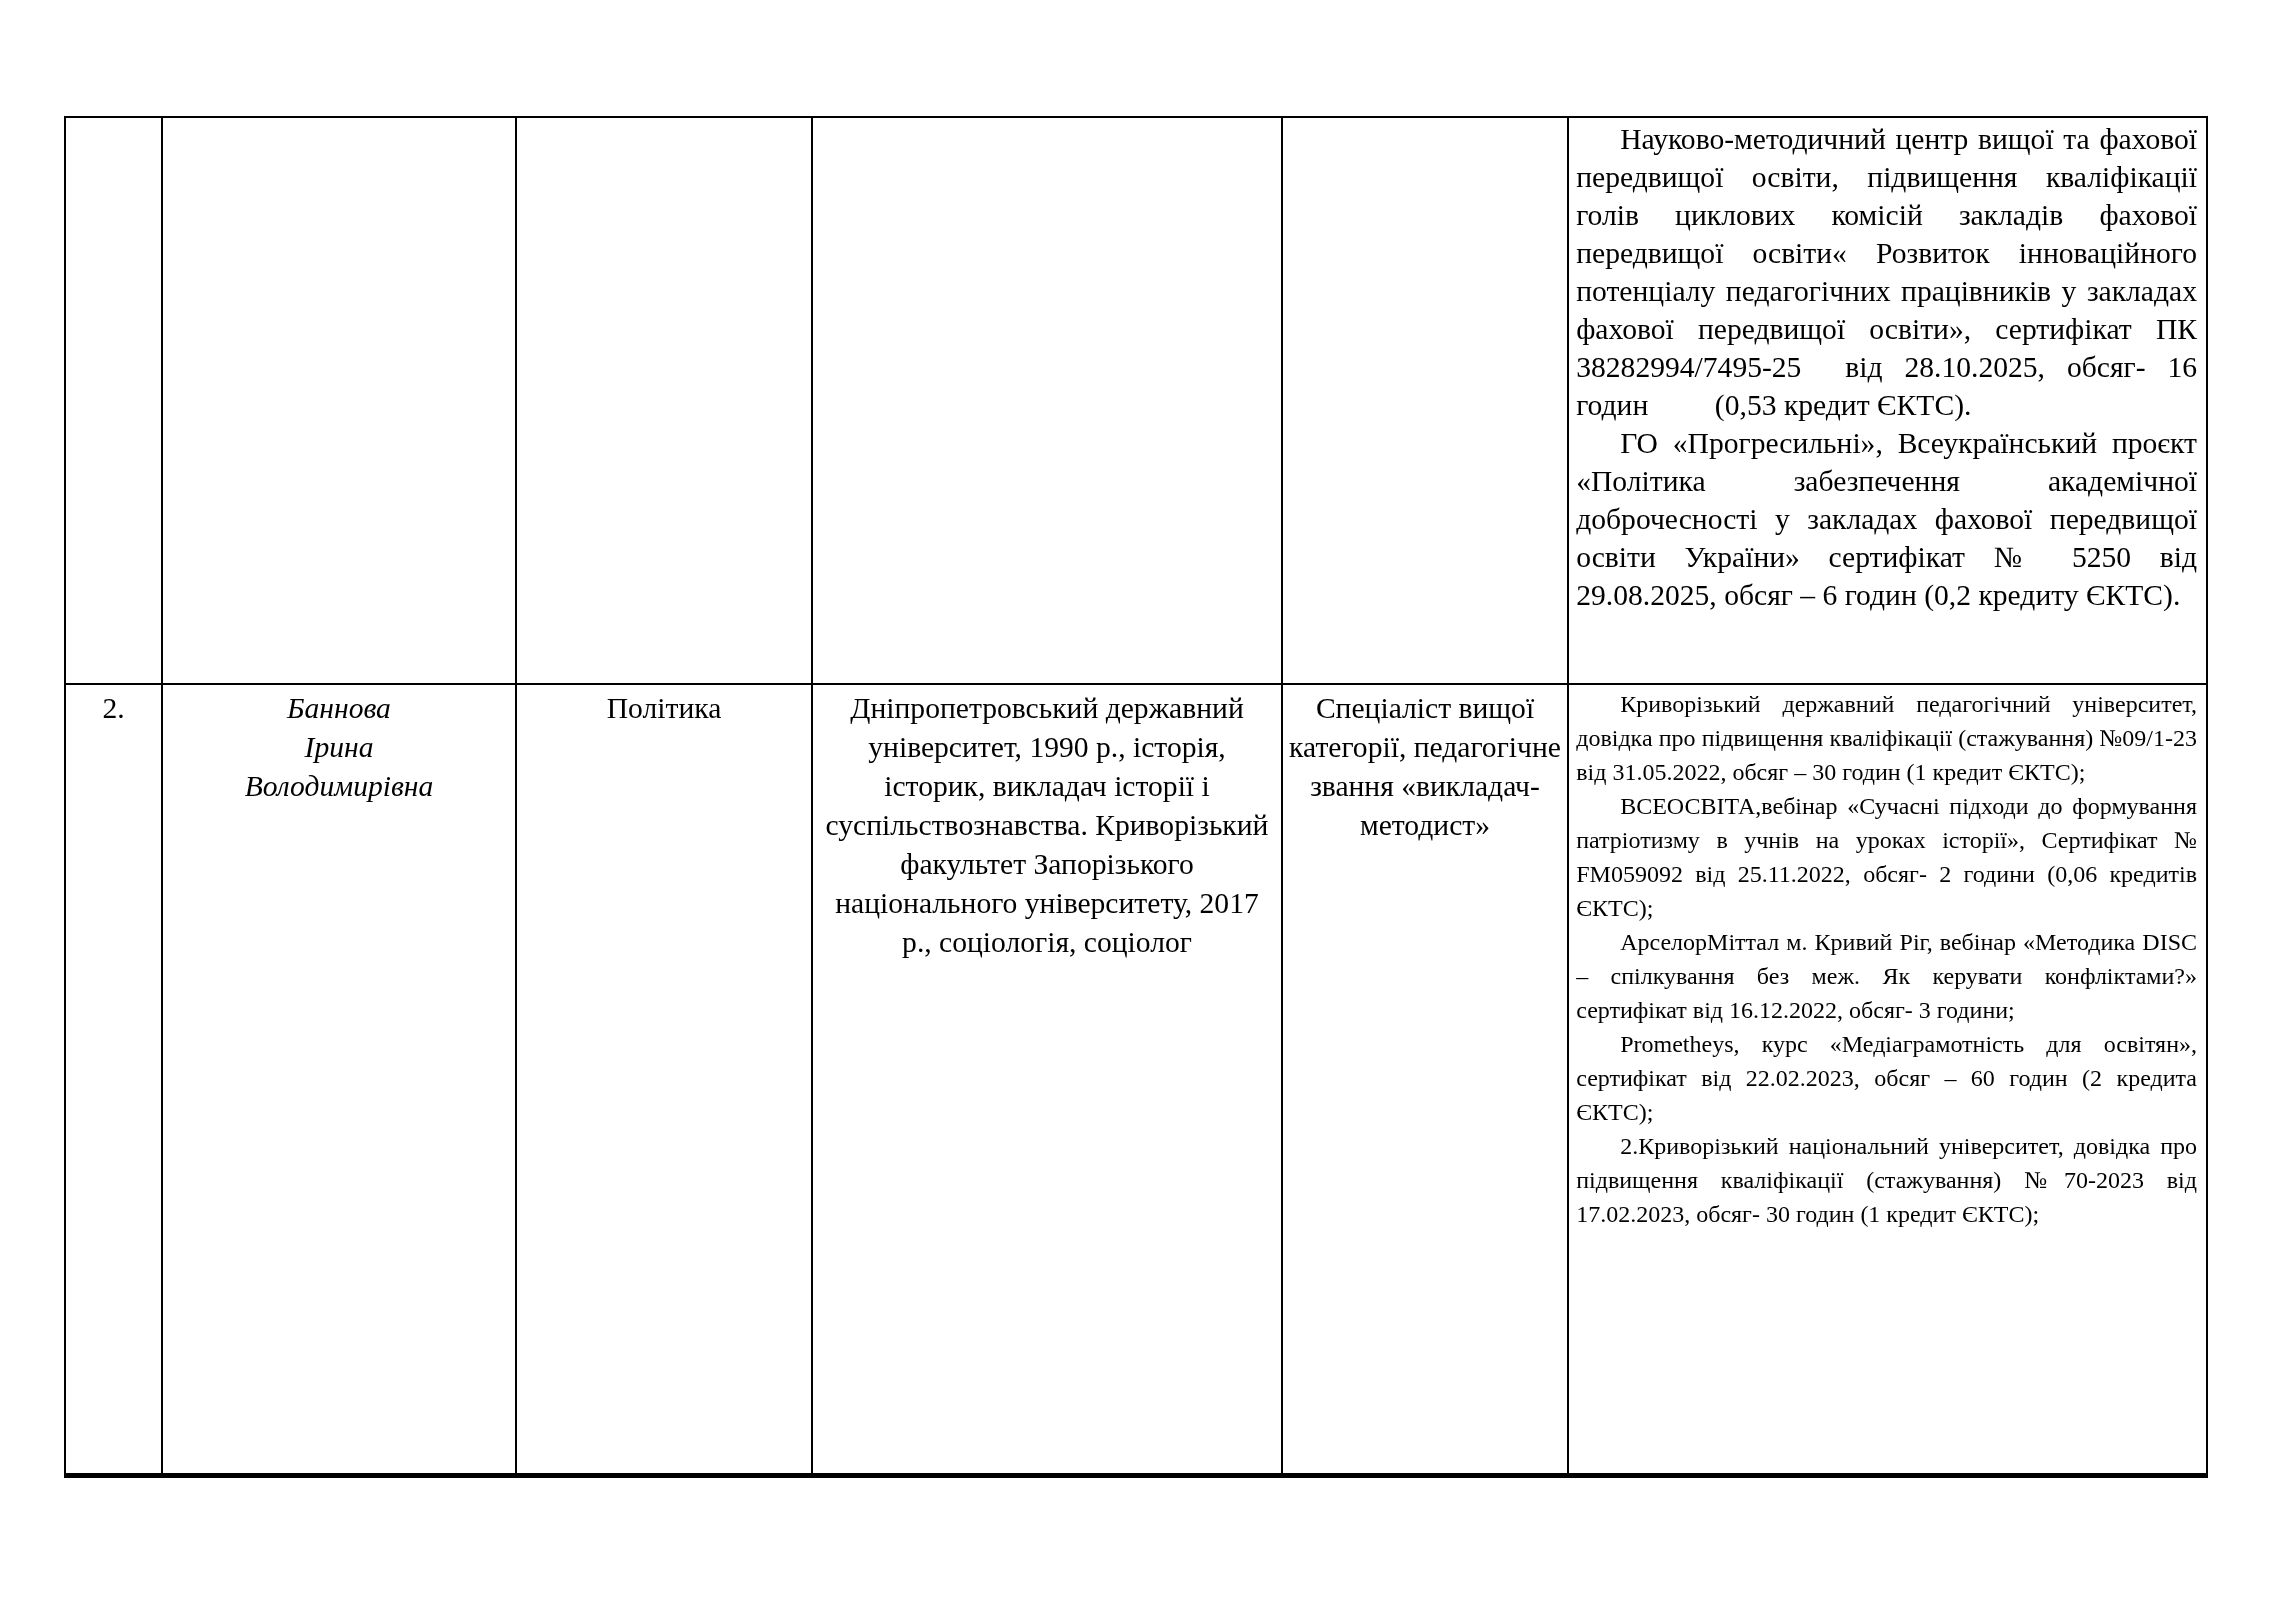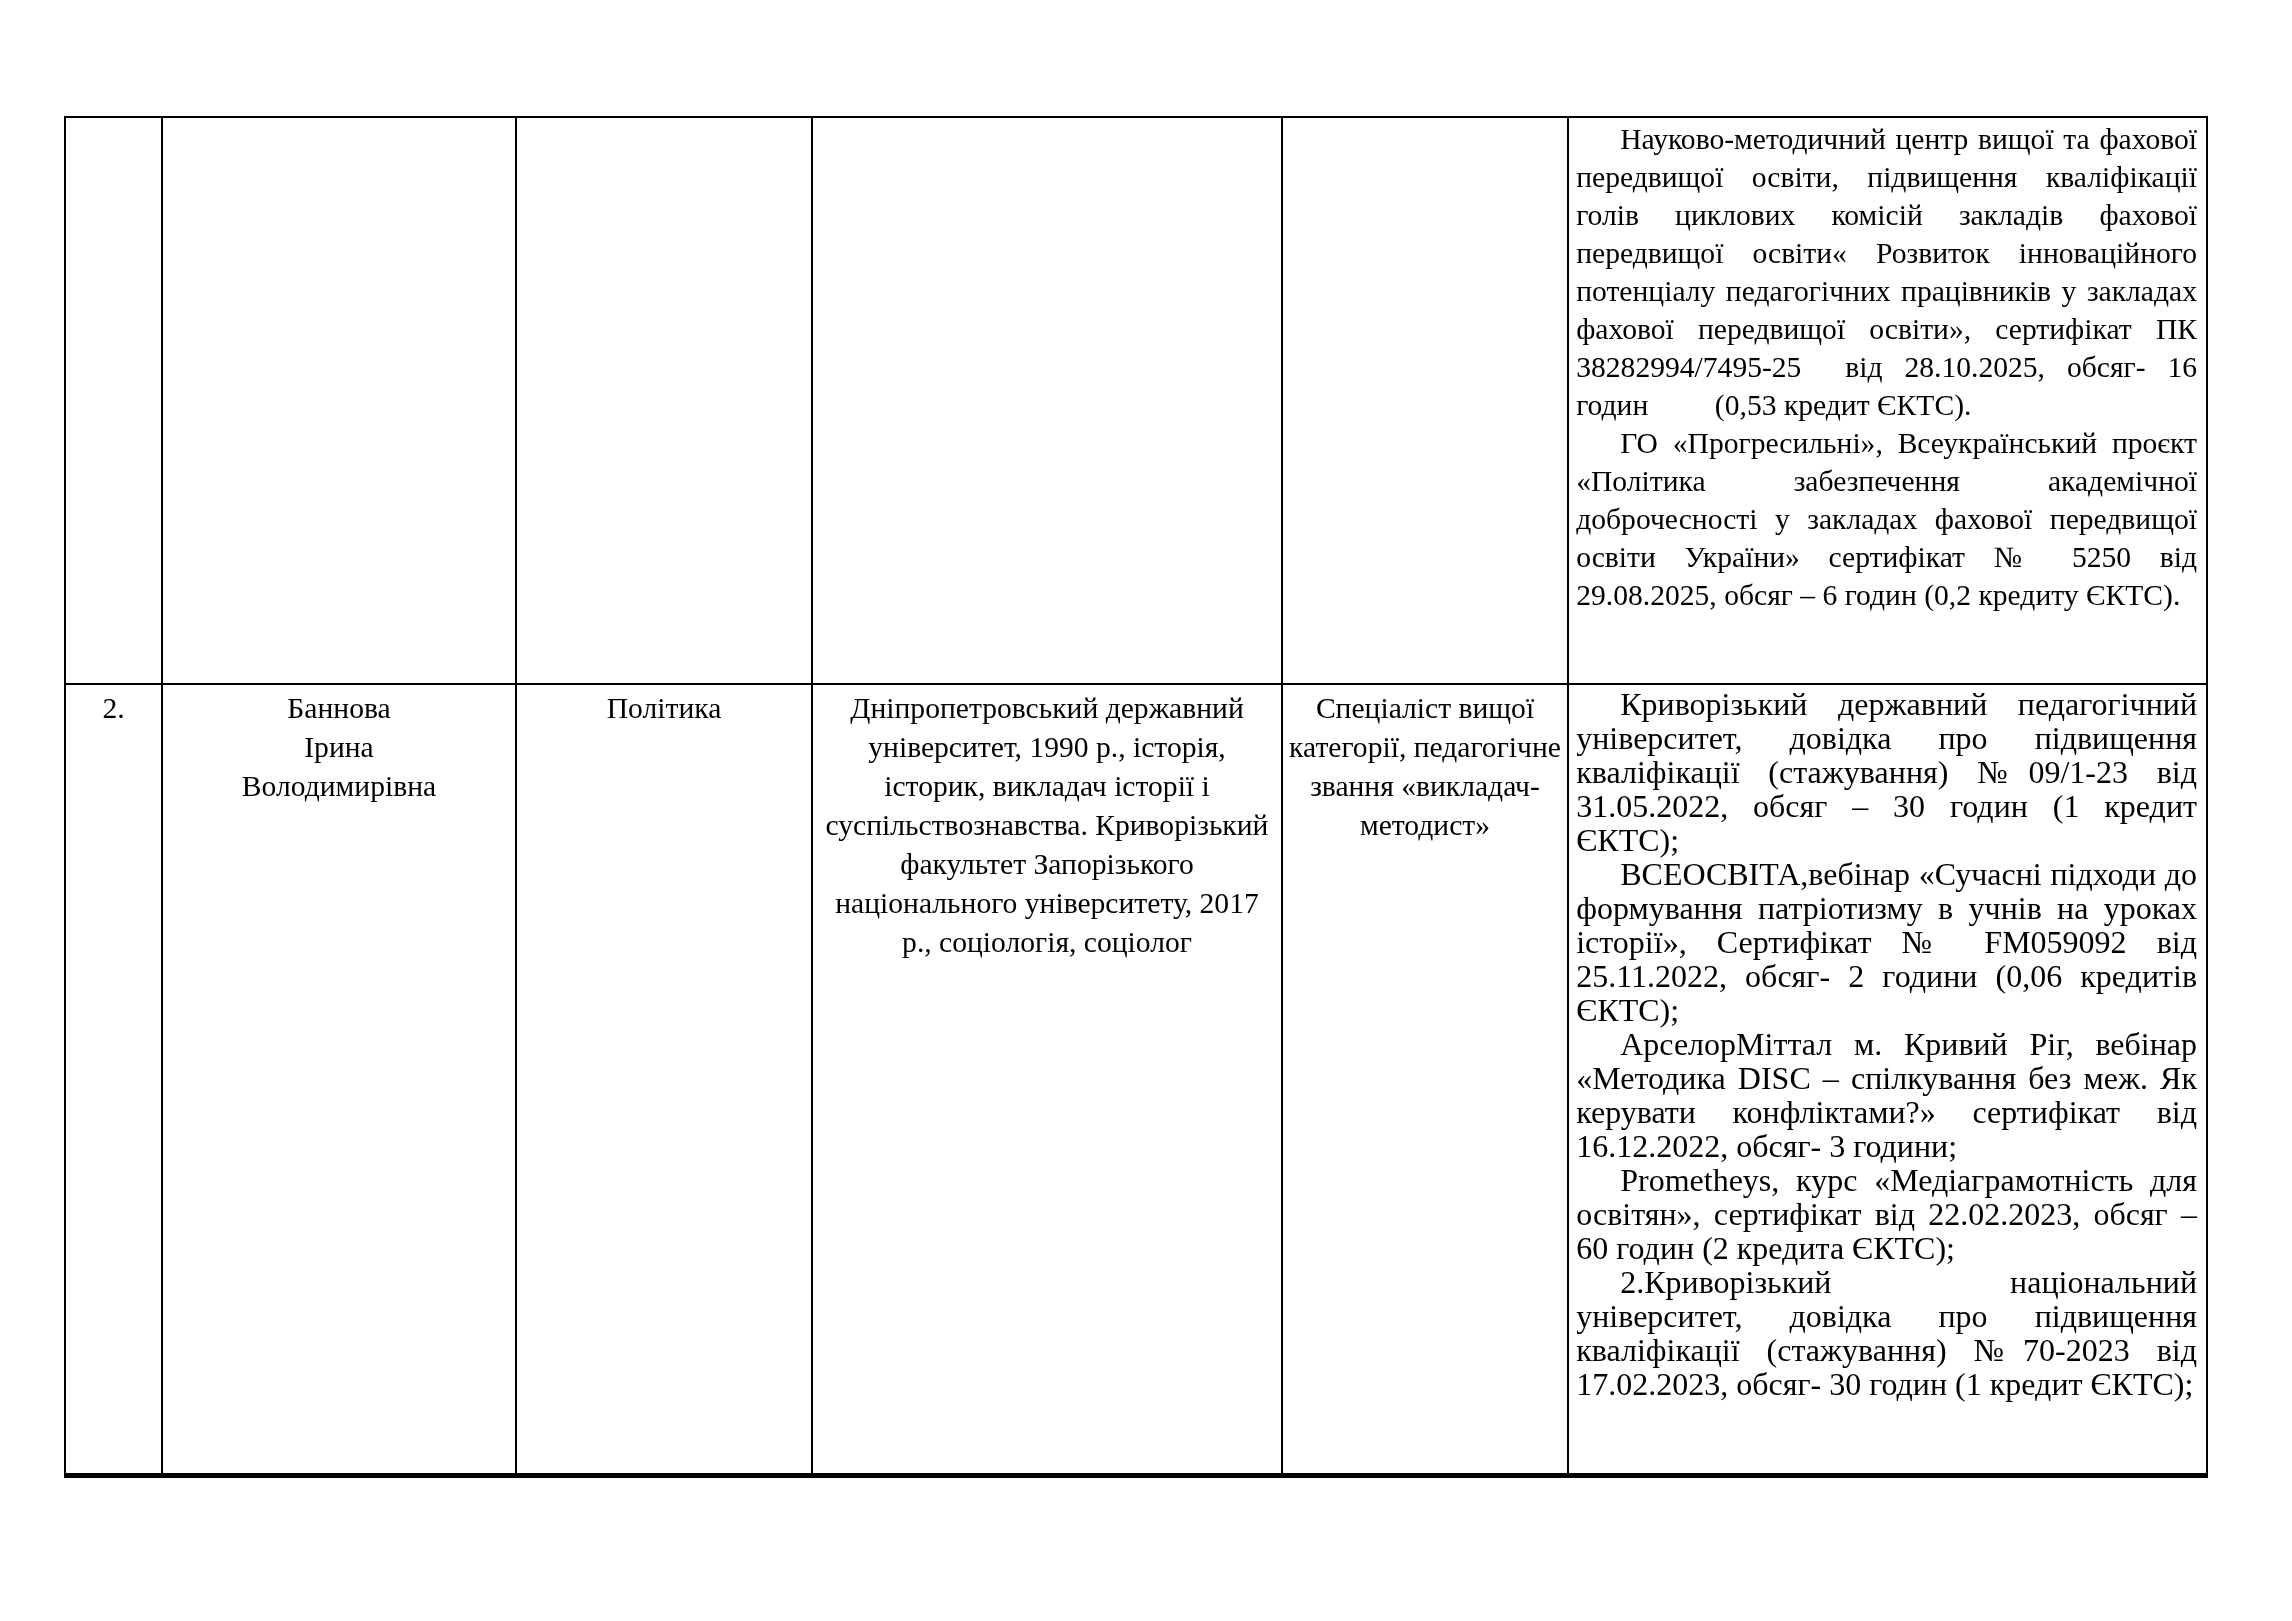--- a/index.html
+++ b/index.html
@@ -30,29 +30,29 @@
     overflow: hidden;
     padding: 3.6px 5.4px;
     background: #ffffff;
   }
   .cell.b-thick { border-bottom-width: 5.4px; }
   .c-center {
     text-align: center;
     font-size: 29.6px;
     line-height: 39px;
   }
-  .c-name { white-space: pre-line; }
+  .c-name { white-space: pre-line; font-style: italic; }
   .c-qual { padding: 1.8px 9px 3.6px 7.2px; }
   .c-qual p {
     margin: 0;
     text-align: justify;
     text-indent: 44px;
   }
   .qual-lg p { font-size: 29.6px; line-height: 38px; }
-  .qual-sm p { font-size: 32px; line-height: 34px; }
+  .qual-sm p { font-size: 24px; line-height: 34px; }
 </style>
 </head>
 <body>
 
 <div class="doc-table">
 
   <div class="cell c-center"></div>
   <div class="cell c-center c-name"></div>
   <div class="cell c-center"></div>
   <div class="cell c-center"></div>

